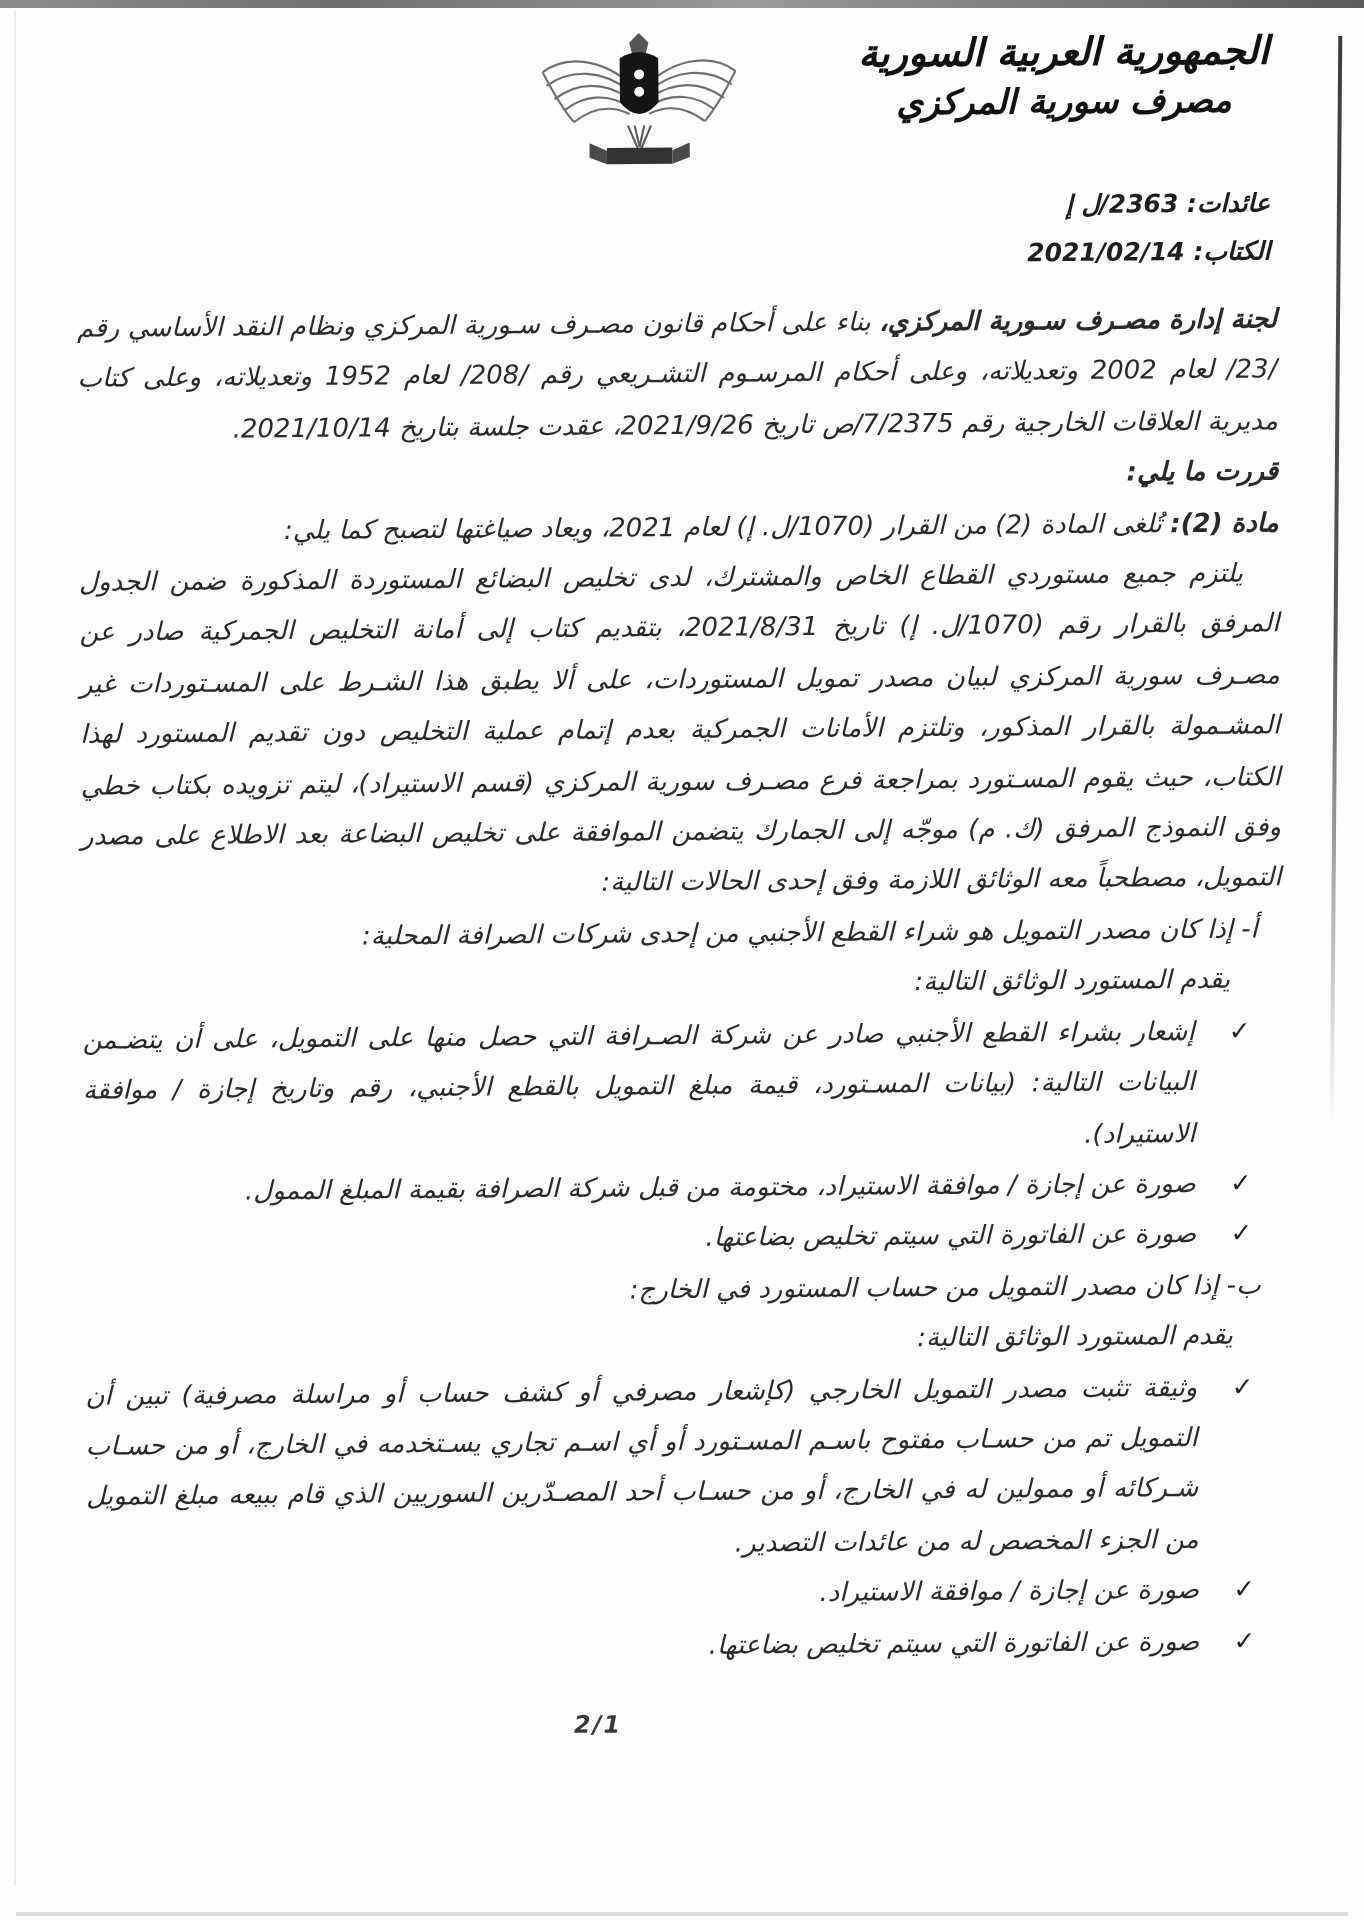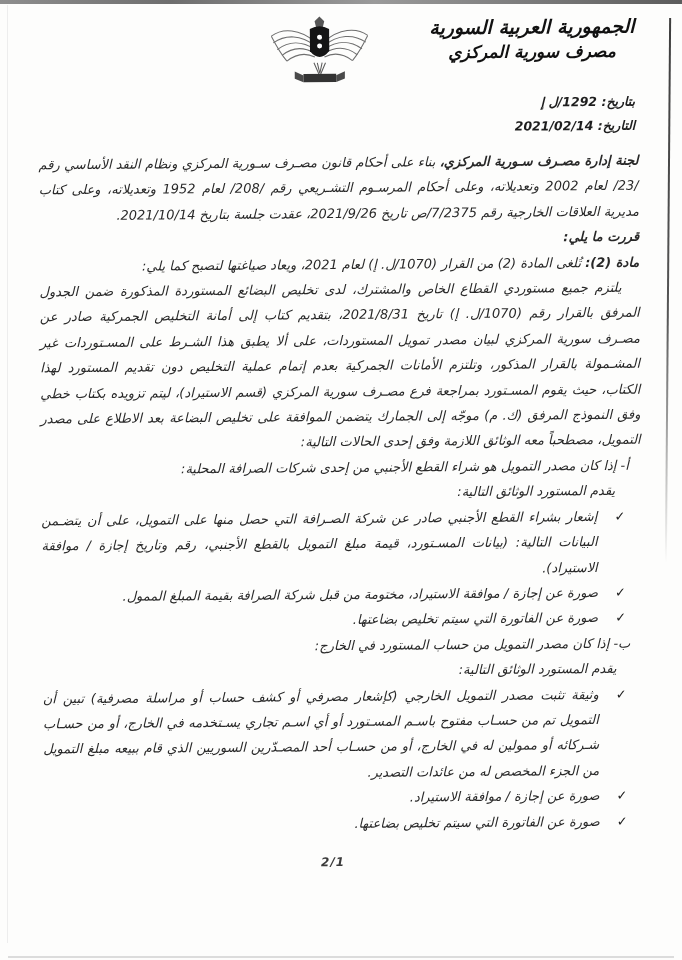--- a/index.html
+++ b/index.html
@@ -31,21 +31,21 @@
   .doc-body p { margin:0; }
   .lead-bold { font-weight:bold; }
   .decision { font-weight:bold; }
   .article-label { font-weight:bold; }
   .article-body { text-indent:18px; }
   .case-title { padding-right:12px; font-weight:normal; }
   .provides { padding-right:26px; }
   .check-item { position:relative; padding-right:44px; }
   .check { position:absolute; right:16px; top:0; font-weight:bold; font-size:13px; color:#222; }
 
-  .page-number { position:absolute; top:855px; left:318px; font-size:12px; font-weight:bold; color:#3a3a3a;
+  .page-number { position:absolute; top:855px; left:284px; font-size:12px; font-weight:bold; color:#3a3a3a;
     letter-spacing:1px; direction:ltr; }
 
   
   .watermark { position:absolute; top:437px; right:20px; width:144px; text-align:center; z-index:6; opacity:0.96; }
   .wm-logo { display:block; margin:0 auto; }
   .wm-en { font-size:16px; letter-spacing:0.5px; color:#8d9296; line-height:19px; margin-top:2px; direction:ltr; }
   .wm-en .b { font-weight:bold; color:#2c3034; }
   .wm-ar { font-size:15px; color:#8d9296; line-height:20px; direction:rtl; }
   .wm-ar .b { font-weight:bold; color:#23272a; }
 </style>
@@ -91,25 +91,25 @@
       </svg>
     </div>
 
     <div class="org">
       <div class="org1">الجمهورية العربية السورية</div>
       <div class="org2">مصرف سورية المركزي</div>
     </div>
 
     <div class="ref">
       <div>
-        <span>بتاريخ:</span>
-        <span>1292/ل إ</span>
+        <span>عائدات:</span>
+        <span>2363/ل إ</span>
       </div>
       <div>
-        <span>التاريخ:</span>
+        <span>الكتاب:</span>
         <span>2021/02/14</span>
       </div>
     </div>
 
     <div class="doc-body">
       <p><span class="lead-bold">لجنة إدارة مصـرف سـورية المركزي،</span><span> بناء على أحكام قانون مصـرف سـورية المركزي ونظام النقد الأساسي رقم /23/ لعام 2002 وتعديلاته، وعلى أحكام المرسـوم التشـريعي رقم /208/ لعام 1952 وتعديلاته، وعلى كتاب مديرية العلاقات الخارجية رقم 7/2375/ص تاريخ 2021/9/26، عقدت جلسة بتاريخ 2021/10/14.</span></p>
       <p class="decision">قررت ما يلي:</p>
       <p><span class="article-label">مادة (2):</span><span> تُلغى المادة (2) من القرار (1070/ل. إ) لعام 2021، ويعاد صياغتها لتصبح كما يلي:</span></p>
       <p class="article-body">يلتزم جميع مستوردي القطاع الخاص والمشترك، لدى تخليص البضائع المستوردة المذكورة ضمن الجدول المرفق بالقرار رقم (1070/ل. إ) تاريخ 2021/8/31، بتقديم كتاب إلى أمانة التخليص الجمركية صادر عن مصـرف سورية المركزي لبيان مصدر تمويل المستوردات، على ألا يطبق هذا الشـرط على المسـتوردات غير المشـمولة بالقرار المذكور، وتلتزم الأمانات الجمركية بعدم إتمام عملية التخليص دون تقديم المستورد لهذا الكتاب، حيث يقوم المسـتورد بمراجعة فرع مصـرف سورية المركزي (قسم الاستيراد)، ليتم تزويده بكتاب خطي وفق النموذج المرفق (ك. م) موجّه إلى الجمارك يتضمن الموافقة على تخليص البضاعة بعد الاطلاع على مصدر التمويل، مصطحباً معه الوثائق اللازمة وفق إحدى الحالات التالية:</p>
 

